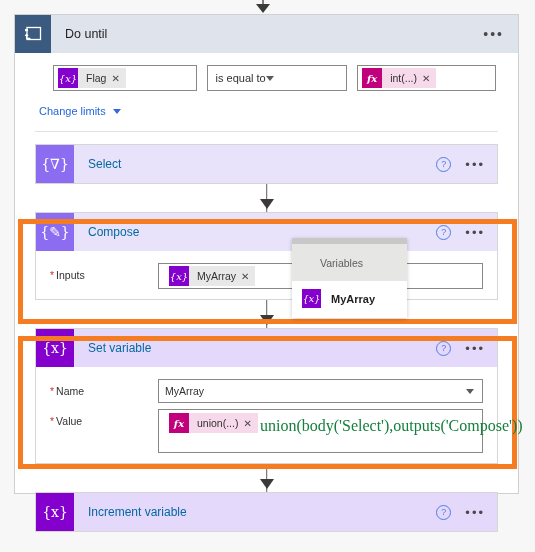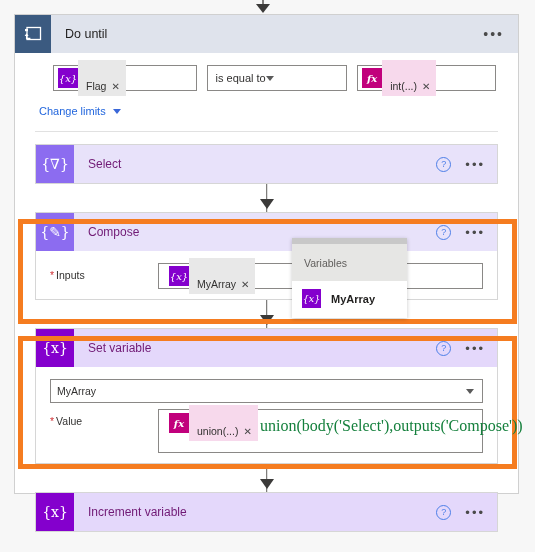--- a/index.html
+++ b/index.html
@@ -78,21 +78,21 @@
   .token{
     display:flex;align-items:center;height:20px;margin-left:4px;
   }
   .tok-ic{
     width:20px;height:20px;display:flex;align-items:center;justify-content:center;
     font-size:10px;color:#fff;font-family:"DejaVu Serif",serif;font-style:italic;
   }
   .tok-ic.var{background:#8400cd;}
   .tok-ic.fx{background:#c1007c;font-weight:bold;}
   .tok-lbl{
-    height:20px;display:flex;align-items:center;padding:16px 6px 0 8px;
+    height:20px;display:flex;align-items:center;padding:0 6px 0 8px;
     font-size:10.5px;color:#323130;
   }
   .tok-lbl.var{background:#e8e8e8;}
   .tok-lbl.fx{background:#f7d9ec;}
   .tok-x{margin-left:5px;color:#4a4a4a;font-size:10px;}
 
   
   .link{
     display:block;margin-left:24px;
     color:#2266dd;font-size:11px;text-decoration:none;
@@ -120,21 +120,21 @@
   .act-head.deep{background:#e4d8fb;}
   .act-icon{
     width:38px;height:38px;flex:0 0 38px;
     display:flex;align-items:center;justify-content:center;
     font-family:"DejaVu Serif",serif;
     color:#fff;font-size:14px;
   }
   .act-icon.lav{background:#8c6cf0;}
   .act-icon.pur{background:#8400cd;}
   .act-title{
-    margin-left:14px;font-size:12px;color:#701a75;
+    margin-left:14px;font-size:12px;color:#0369a1;
   }
   .act-tools{
     position:absolute;right:12px;top:0;height:38px;
     display:flex;align-items:center;gap:14px;
   }
   .qmark{
     width:13px;height:13px;border:1px solid #4d7fe8;border-radius:50%;
     color:#4d7fe8;font-size:9px;display:flex;align-items:center;justify-content:center;
     line-height:1;
   }
@@ -189,21 +189,21 @@
   .flyout{
     position:absolute;
     left:292px;top:238px;
     width:115px;
     z-index:6;
     box-shadow:0 1px 4px rgba(0,0,0,.22);
   }
   .fly-strip{height:6px;background:#c8c8c8;}
   .fly-head{
     background:#e6e6e4;height:37px;
-    display:flex;align-items:center;padding-left:12px;
+    display:flex;align-items:center;padding-left:28px;
     font-size:10.5px;color:#605e5c;
   }
   .fly-list{background:#fff;padding:6px 0 8px 0;}
   .fly-item{
     display:flex;align-items:center;padding:2px 0 2px 10px;gap:10px;
   }
   .fly-ic{
     width:19px;height:19px;background:#8400cd;color:#fff;
     display:flex;align-items:center;justify-content:center;
     font-size:9.5px;font-family:"DejaVu Serif",serif;font-style:italic;
@@ -344,20 +344,23 @@
       <div class="act-icon pur">{x}</div>
       <div class="act-title">Set variable</div>
       <div class="act-tools">
         <span class="qmark">?</span>
         <span class="dots">•••</span>
       </div>
     </div>
     <div class="act-body">
 
       <div class="frow">
+        <div class="flabel">
+          <span class="req">*</span><span>Name</span>
+        </div>
         <div class="inputbox plain">
           <span>MyArray</span>
           <span class="chev"></span>
         </div>
       </div>
 
       <div class="frow">
         <div class="flabel">
           <span class="req">*</span><span>Value</span>
         </div>

